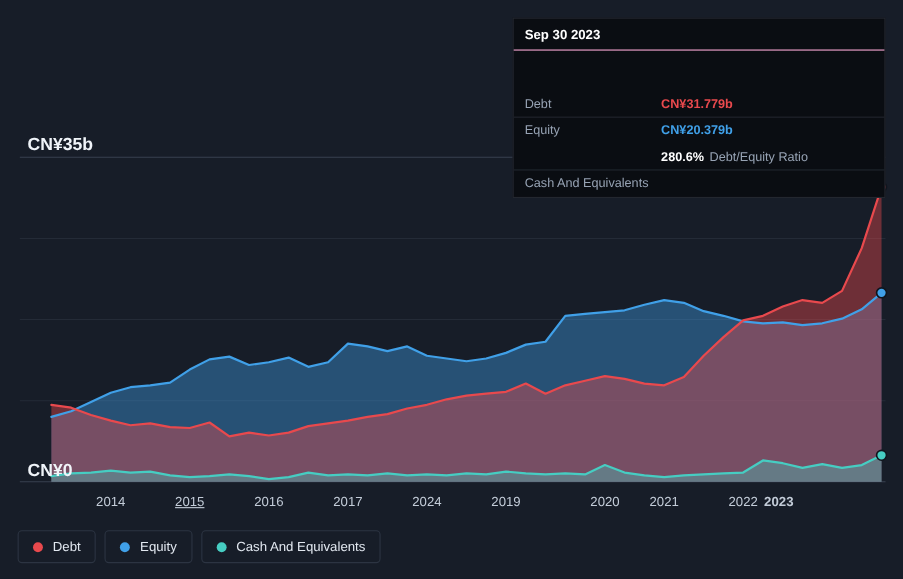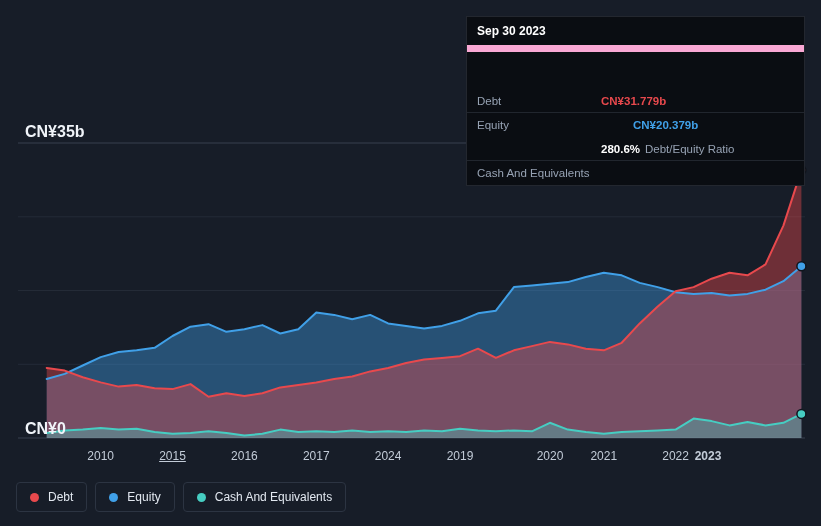--- a/index.html
+++ b/index.html
@@ -6,21 +6,21 @@
   html,body{background:#171d28}
   body{font-family:"Liberation Sans",sans-serif}
   .page{position:relative;width:821px;height:526px;background:#171d28;overflow:hidden;color:#dfe6ee}
   #chart-svg{position:absolute;left:0;top:0;width:821px;height:526px;overflow:visible}
   .y-label{position:absolute;font-size:16px;font-weight:700;color:#f0f4f9;z-index:3}
   .y-label.top{left:25px;top:123px}
   .y-label.bottom{left:25px;top:420px}
   #x-axis{position:absolute;left:0;top:449px;width:100%;height:16px;z-index:3}
   #x-axis span{position:absolute;transform:translateX(-50%);font-size:12px;color:#c3ccd8}
   .tooltip{position:absolute;top:16px;right:16px;width:339px;background:#0a0d12;border:1px solid #23272f;z-index:5;font-size:11.5px;line-height:1.25}
-  .tt-header{padding:7px 10px 6px;font-weight:700;color:#ffffff;font-size:12px;border-bottom:7px solid #f9a8d4}
+  .tt-header{padding:7px 10px 6px;font-weight:700;color:#ffffff;font-size:12px;border-bottom:1px solid #f9a8d4}
   .tt-row{display:grid;grid-template-columns:124px 1fr;padding:5px 10px 4px;align-items:baseline}
   .tt-row.sep{border-bottom:1px solid #21262e}
   .tt-label{color:#97a3b4}
   .tt-value{font-weight:700}
   .ratio-value{font-weight:700;color:#ffffff}
   .ratio-label{color:#97a3b4;font-weight:400;margin-left:5px}
   .legend{position:absolute;left:16px;top:482px;display:flex;gap:8px;z-index:3}
   .legend-item{display:flex;align-items:center;gap:9px;border:1px solid #2c3442;border-radius:4px;padding:7px 13px;font-size:12px;color:#e2e8f0;background:transparent;cursor:pointer}
   .legend-dot{width:9px;height:9px;border-radius:50%;flex:0 0 auto}
 </style>
@@ -43,41 +43,41 @@
       <path d="M46.7,432.9 L64.7,430.4 L82.7,429.6 L100.7,427.9 L118.6,429.6 L136.6,428.7 L154.6,432.1 L172.5,433.8 L190.5,432.9 L208.5,431.3 L226.4,432.9 L244.4,435.5 L262.4,433.8 L280.3,429.6 L298.3,432.1 L316.3,431.3 L334.2,432.1 L352.2,430.4 L370.2,432.1 L388.1,431.3 L406.1,432.1 L424.1,430.4 L442.0,431.3 L460.0,428.7 L478.0,430.4 L495.9,431.3 L513.9,430.4 L531.9,431.3 L549.9,422.8 L567.8,429.6 L585.8,432.1 L603.8,433.8 L621.7,432.1 L639.7,431.3 L657.7,430.4 L675.6,429.6 L693.6,418.6 L711.6,421.1 L729.5,425.4 L747.5,422.0 L765.5,425.4 L783.4,422.8 L801.4,413.9" fill="none" stroke="#46cdc2" stroke-width="2" stroke-linejoin="round" stroke-linecap="round"></path>
       <circle cx="801.4" cy="170.1" r="4.5" fill="#e8494d" stroke="#10151d" stroke-width="1.5"></circle>
       <circle cx="801.4" cy="266.2" r="4.5" fill="#40a0e8" stroke="#10151d" stroke-width="1.5"></circle>
       <circle cx="801.4" cy="413.9" r="4.5" fill="#46cdc2" stroke="#10151d" stroke-width="1.5"></circle>
     </svg>
 
   <div class="y-label top">CN¥35b</div>
   <div class="y-label bottom">CN¥0</div>
 
   <div id="x-axis">
-      <span style="left: 100.7px;">2010</span>
+      <span style="left: 100.7px;">2014</span>
       <span style="left: 172.5px; text-decoration: underline;">2015</span>
       <span style="left: 244.4px;">2016</span>
       <span style="left: 316.3px;">2017</span>
       <span style="left: 388.1px;">2024</span>
       <span style="left: 460px;">2019</span>
       <span style="left: 550px;">2020</span>
       <span style="left: 603.8px;">2021</span>
       <span style="left: 675.6px;">2022</span>
       <span style="left: 708px; font-weight: bold;">2023</span>
     </div>
 
   <div class="tooltip">
     <div class="tt-header">Sep 30 2023</div>
     <div class="tt-row sep">
       <span class="tt-label">Debt</span>
       <span class="tt-value" style="color: rgb(232, 73, 77); margin-top: 37px;">CN¥31.779b</span>
     </div>
     <div class="tt-row">
       <span class="tt-label">Equity</span>
-      <span class="tt-value" style="color: rgb(64, 160, 232); margin-left: 32px;">CN¥20.379b</span>
+      <span class="tt-value" style="color: rgb(64, 160, 232);">CN¥20.379b</span>
     </div>
     <div class="tt-row sep">
       <span></span>
       <span>
         <span class="ratio-value">280.6%</span><span class="ratio-label">Debt/Equity Ratio</span>
       </span>
     </div>
     <div class="tt-row">
       <span class="tt-label">Cash And Equivalents</span>
     </div>

